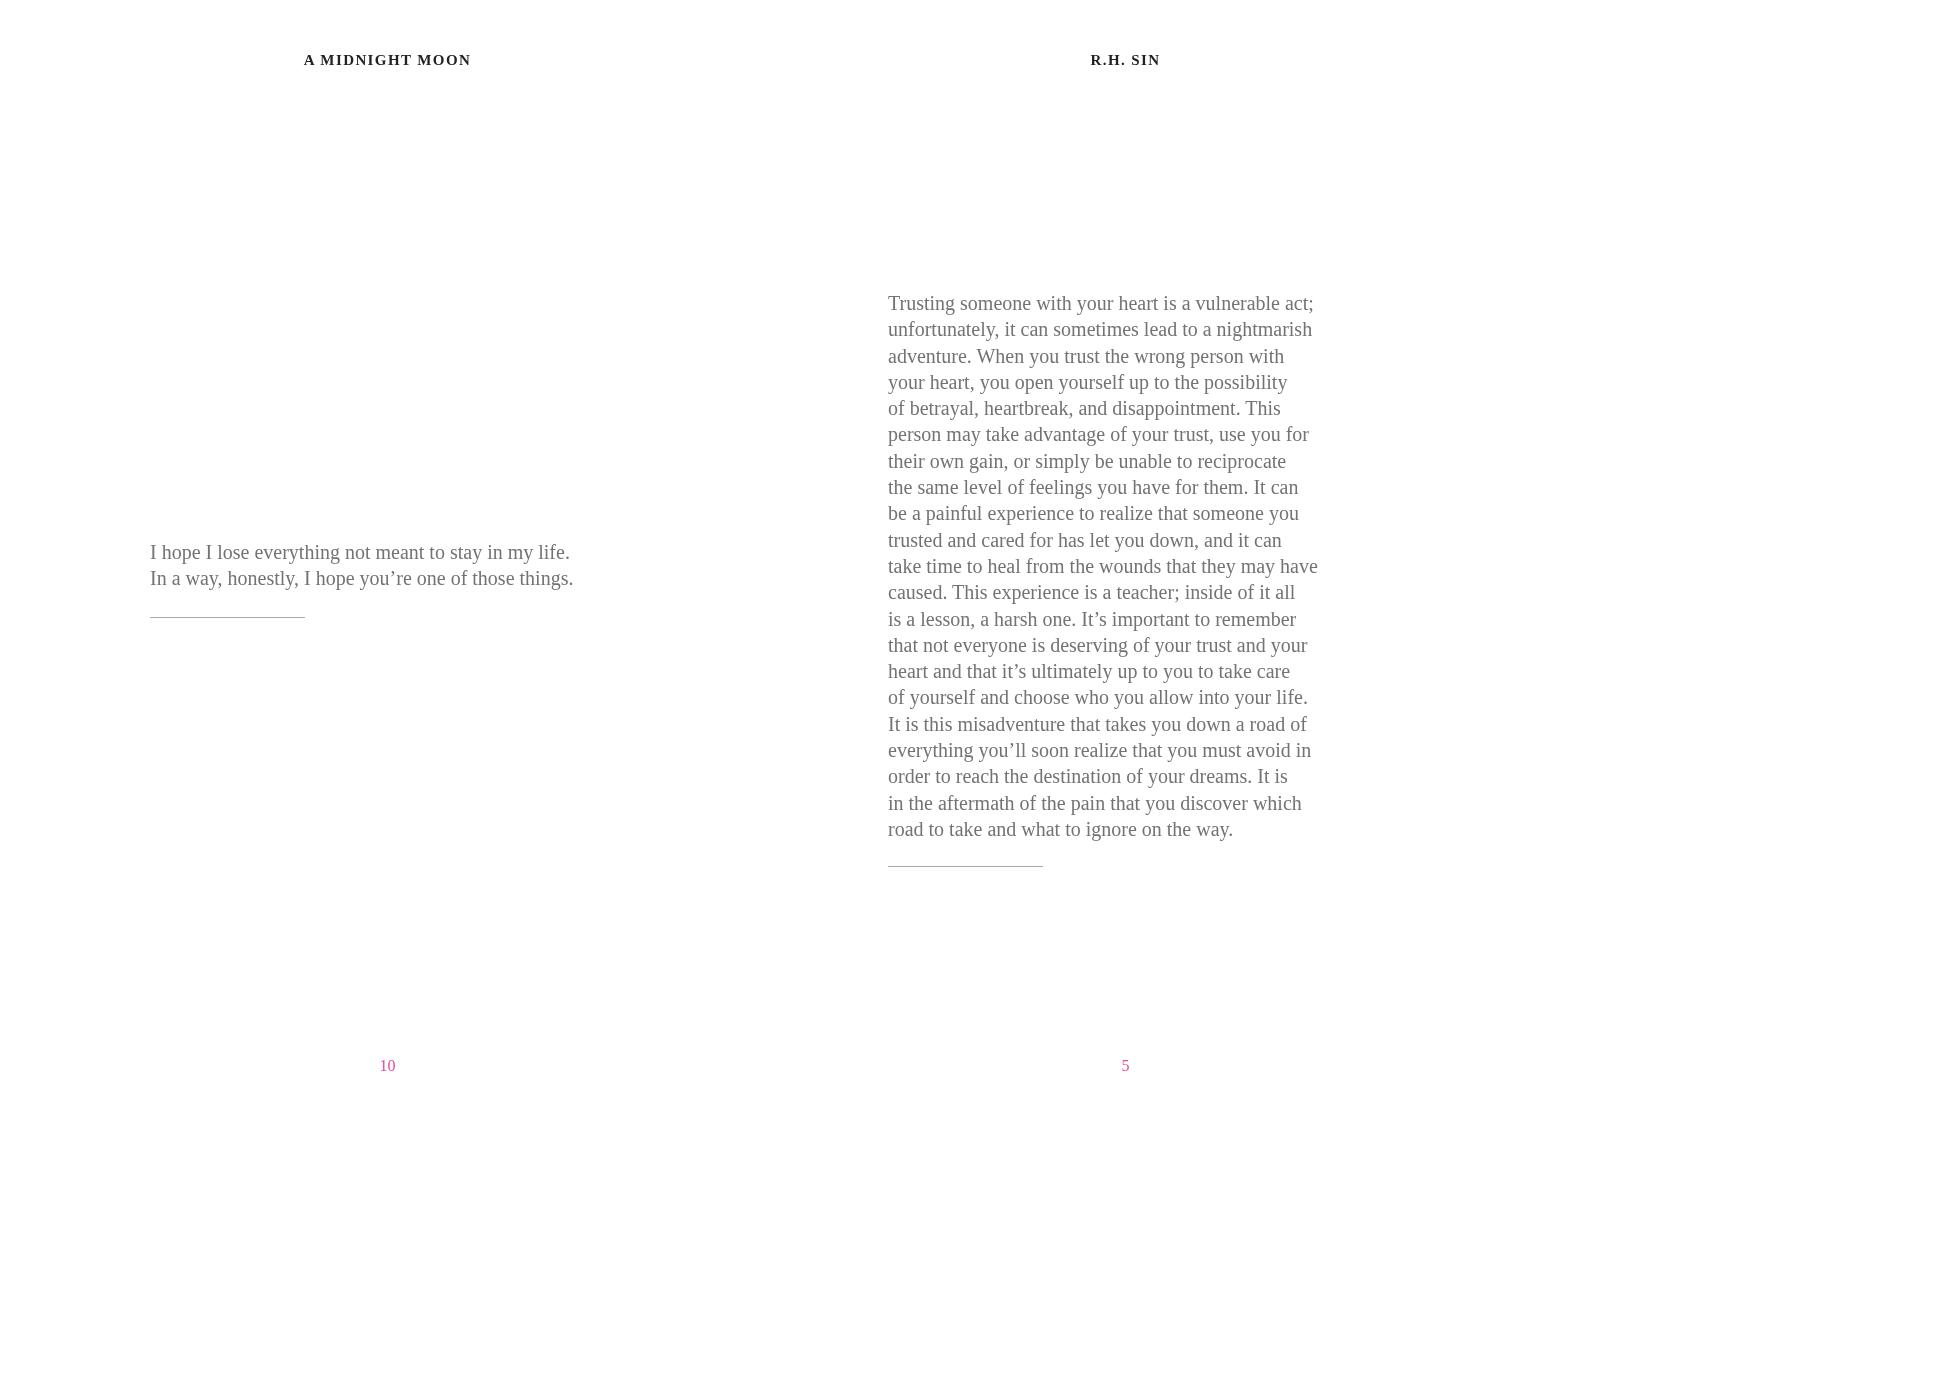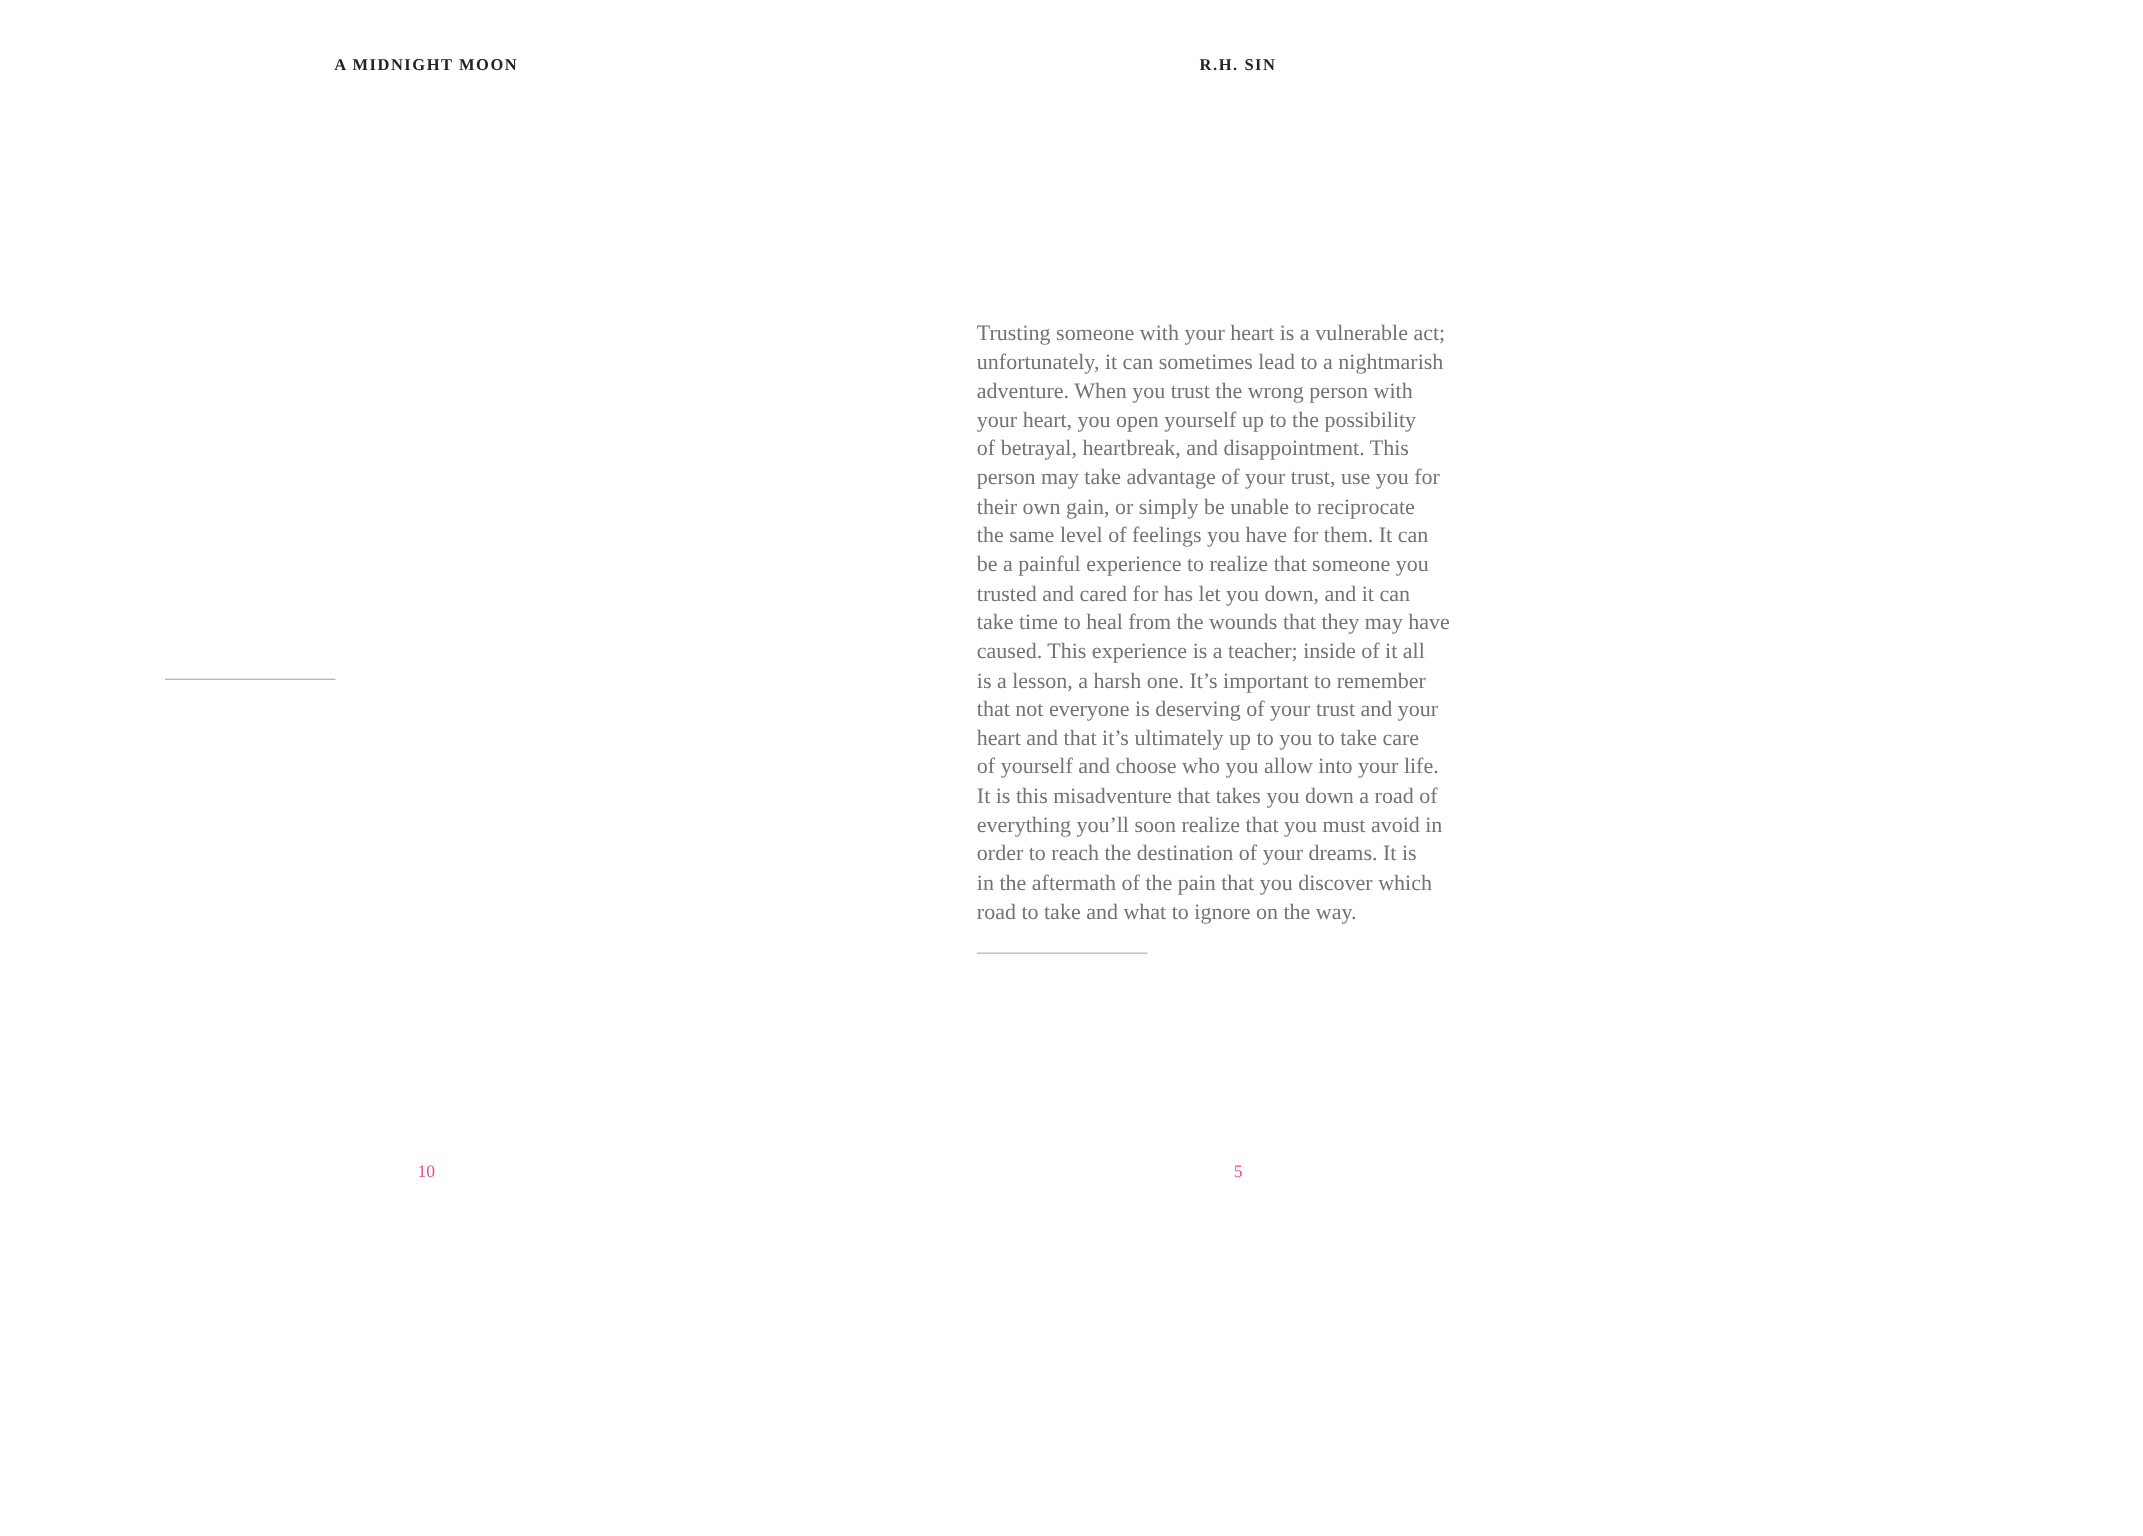--- a/index.html
+++ b/index.html
@@ -77,20 +77,22 @@
   .page-right .page-number { left: -34px; top: 1057px; }
 </style>
 </head>
 <body>
 
 <div class="spread">
 
   <div class="page page-left">
     <div class="running-header">A MIDNIGHT MOON</div>
 
+    <div class="body-text">I hope I lose everything not meant to stay in my life.
+In a way, honestly, I hope you’re one of those things.</div>
 
     <div class="rule"></div>
 
     <div class="page-number">10</div>
   </div>
 
   <div class="page page-right">
     <div class="running-header">R.H. SIN</div>
 
     <div class="body-text">Trusting someone with your heart is a vulnerable act;

